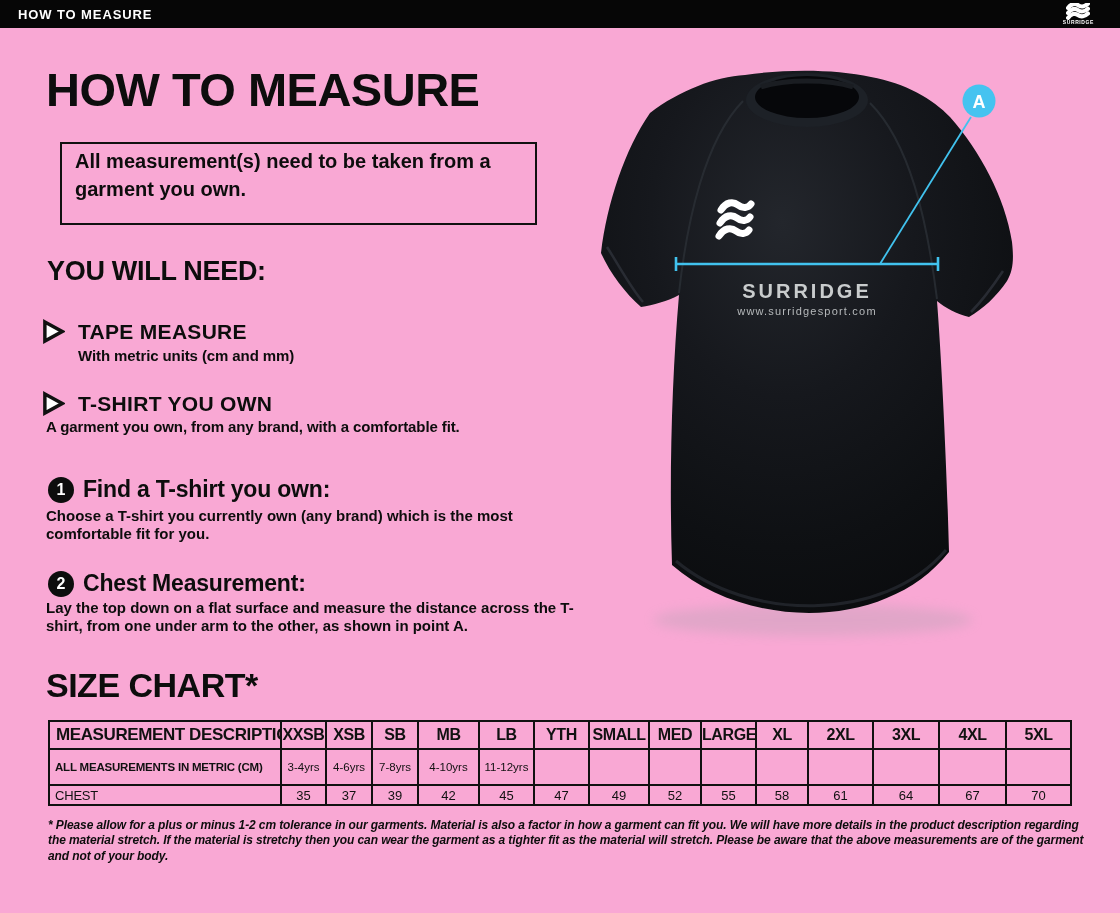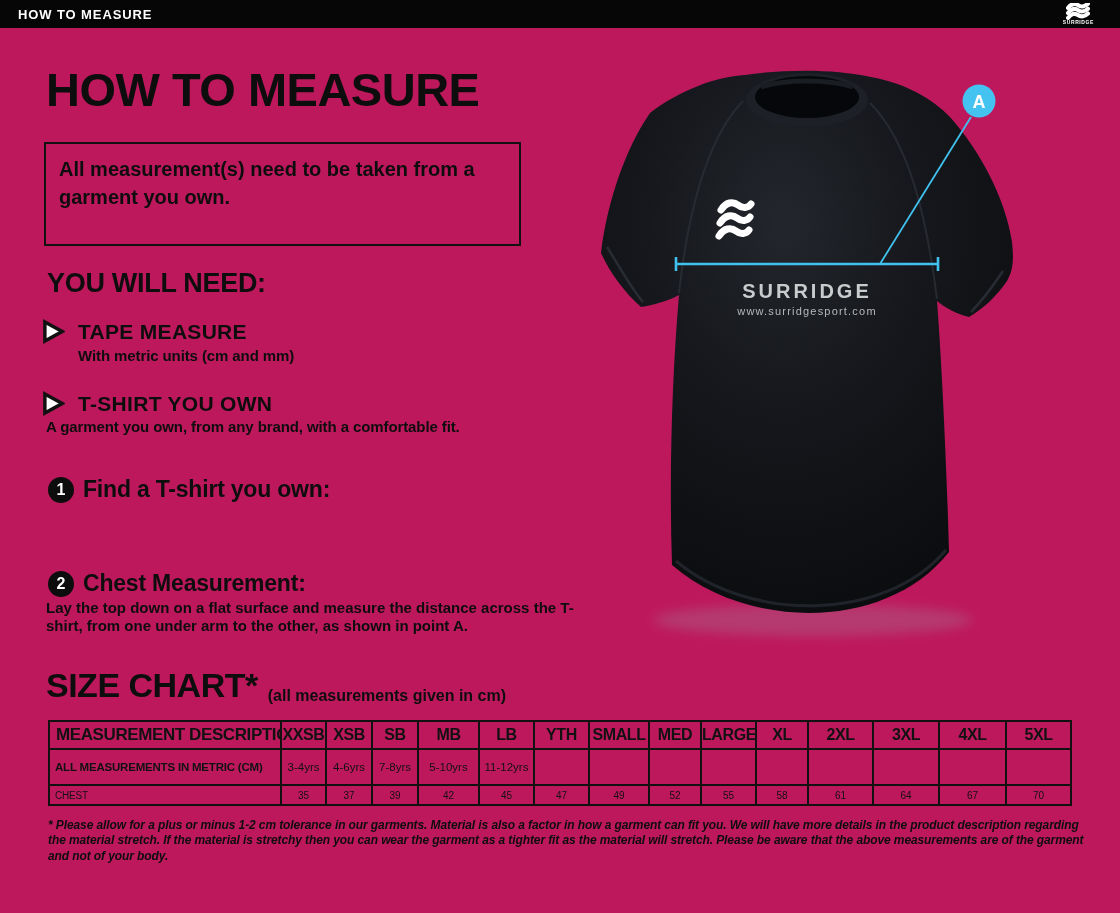--- a/index.html
+++ b/index.html
@@ -1,55 +1,55 @@
 <!DOCTYPE html>
 <html><head>
 <meta charset="utf-8">
 <style>
   * { margin:0; padding:0; box-sizing:border-box; }
   html,body { background:#fff; }
   body { font-family:"Liberation Sans", sans-serif; color:#111; }
-  .canvas { position:relative; width:1120px; height:913px; background:#be185d; overflow:hidden; }
+  .canvas { position:relative; width:1120px; height:913px; background:#f9a8d4; overflow:hidden; }
 
   
   .topbar { position:absolute; left:0; top:0; width:1120px; height:28px; background:#060606;
             display:flex; align-items:center; justify-content:space-between; padding:0 8px 0 18px; }
   .topbar-title { color:#fff; font-size:13px; font-weight:bold; letter-spacing:.9px; }
   .topbar-logo { display:flex; flex-direction:column; align-items:center; gap:0; margin-right:18px; }
   .topbar-logo-text { color:#fff; font-size:5px; font-weight:bold; letter-spacing:.6px; line-height:5px; }
 
   
   .h1 { position:absolute; left:46px; top:66px; font-size:47px; font-weight:800; letter-spacing:-.5px; line-height:1; color:#0d0d0d; }
-  .notice-box { position:absolute; left:44px; top:142px; width:477px; height:104px; border:2.5px solid #111;
-                padding:12px 13px; font-size:20px; font-weight:bold; line-height:1.38; color:#0d0d0d; }
-  .h2-need { position:absolute; left:47px; top:268px; font-size:27px; font-weight:800; letter-spacing:-.3px; color:#0d0d0d; }
+  .notice-box { position:absolute; left:60px; top:142px; width:477px; height:83px; border:2.5px solid #111;
+                padding:4px 13px; font-size:20px; font-weight:bold; line-height:1.38; color:#0d0d0d; }
+  .h2-need { position:absolute; left:47px; top:256px; font-size:27px; font-weight:800; letter-spacing:-.3px; color:#0d0d0d; }
 
   .need-item-head { position:absolute; display:flex; align-items:flex-end; gap:13px; }
   .need-item-head .ttl { font-size:21px; font-weight:800; letter-spacing:.3px; color:#0d0d0d; }
   .need-sub { position:absolute; font-size:15px; font-weight:bold; color:#0d0d0d; letter-spacing:-.1px; }
 
   .step-head { position:absolute; display:flex; align-items:center; gap:9px; }
   .step-num { width:26px; height:26px; border-radius:50%; background:#0d0d0d; color:#fff;
               display:flex; align-items:center; justify-content:center; font-size:16px; font-weight:bold; }
   .step-head .ttl { font-size:23px; font-weight:800; letter-spacing:-.2px; color:#0d0d0d; }
   .step-body { position:absolute; left:46px; width:545px; font-size:15px; font-weight:bold; line-height:1.2; color:#0d0d0d; }
 
-  .size-chart-head { position:absolute; left:46px; top:666px; display:flex; align-items:flex-end; gap:10px; }
+  .size-chart-head { position:absolute; left:46px; top:666px; display:flex; align-items:flex-start; gap:10px; }
   .size-chart-head .big { font-size:34px; font-weight:800; letter-spacing:-.5px; color:#0d0d0d; }
   .size-chart-head .small { font-size:16px; font-weight:bold; color:#0d0d0d; }
 
   
   .size-table { position:absolute; left:48px; top:720px; width:1022px; border-collapse:collapse;
                 table-layout:fixed; }
   .size-table th, .size-table td { border:2px solid #111; text-align:center; vertical-align:middle;
                 overflow:hidden; white-space:nowrap; }
   .size-table thead th { height:28px; font-size:16px; font-weight:bold; letter-spacing:-.4px; }
   .size-table thead th.desc { text-align:left; padding-left:6px; font-size:17px; }
   .size-table tbody tr.row-metric td { height:36px; font-size:11.5px; }
-  .size-table tbody tr.row-chest  td { height:20px; font-size:10px; font-weight:normal; }
+  .size-table tbody tr.row-chest  td { height:20px; font-size:13px; font-weight:normal; }
   .size-table td.desc { text-align:left; padding-left:5px; font-weight:bold; font-size:11.5px; letter-spacing:-.2px; }
 
   .footnote { position:absolute; left:48px; top:810px; width:1042px; font-size:12px; font-weight:bold;
               font-style:italic; line-height:1.28; letter-spacing:-.1px; color:#0d0d0d;margin-top:8px; }
 
   
   .shirt-wrap { position:absolute; left:555px; top:55px; width:565px; height:600px; }
 </style>
 </head>
 <body>
@@ -89,30 +89,30 @@
       <path d="M3,3 L21,13 L3,23 Z" fill="#fff" stroke="#111" stroke-width="3.6"></path>
     </svg>
     <span class="ttl">T-SHIRT YOU OWN</span>
   </div>
   <div class="need-sub" style="left:46px; top:418px;">A garment you own, from any brand, with a comfortable fit.</div>
 
   <div class="step-head" style="left:48px; top:476px;">
     <span class="step-num">1</span>
     <span class="ttl">Find a T-shirt you own:</span>
   </div>
+  <div class="step-body" style="top:507px;">Choose a T-shirt you currently own (any brand) which is the most comfortable fit for you.</div>
 
   <div class="step-head" style="left:48px; top:570px;">
     <span class="step-num">2</span>
     <span class="ttl">Chest Measurement:</span>
   </div>
   <div class="step-body" style="top:599px;">Lay the top down on a flat surface and measure the distance across the T-shirt, from one under arm to the other, as shown in point A.</div>
 
   <div class="size-chart-head">
     <span class="big">SIZE CHART*</span>
-    <span class="small">(all measurements given in cm)</span>
   </div>
 
   <table class="size-table">
     <colgroup>
         <col style="width: 232px;">
         <col style="width: 45px;">
         <col style="width: 46px;">
         <col style="width: 46px;">
         <col style="width: 61px;">
         <col style="width: 55px;">
@@ -144,21 +144,21 @@
           <th>4XL</th>
           <th>5XL</th>
         </tr>
       </thead>
     <tbody>
         <tr class="row-metric">
           <td class="desc">ALL MEASUREMENTS IN METRIC (CM)</td>
           <td>3-4yrs</td>
           <td>4-6yrs</td>
           <td>7-8yrs</td>
-          <td>5-10yrs</td>
+          <td>4-10yrs</td>
           <td>11-12yrs</td>
           <td></td>
           <td></td>
           <td></td>
           <td></td>
           <td></td>
           <td></td>
           <td></td>
           <td></td>
           <td></td>

